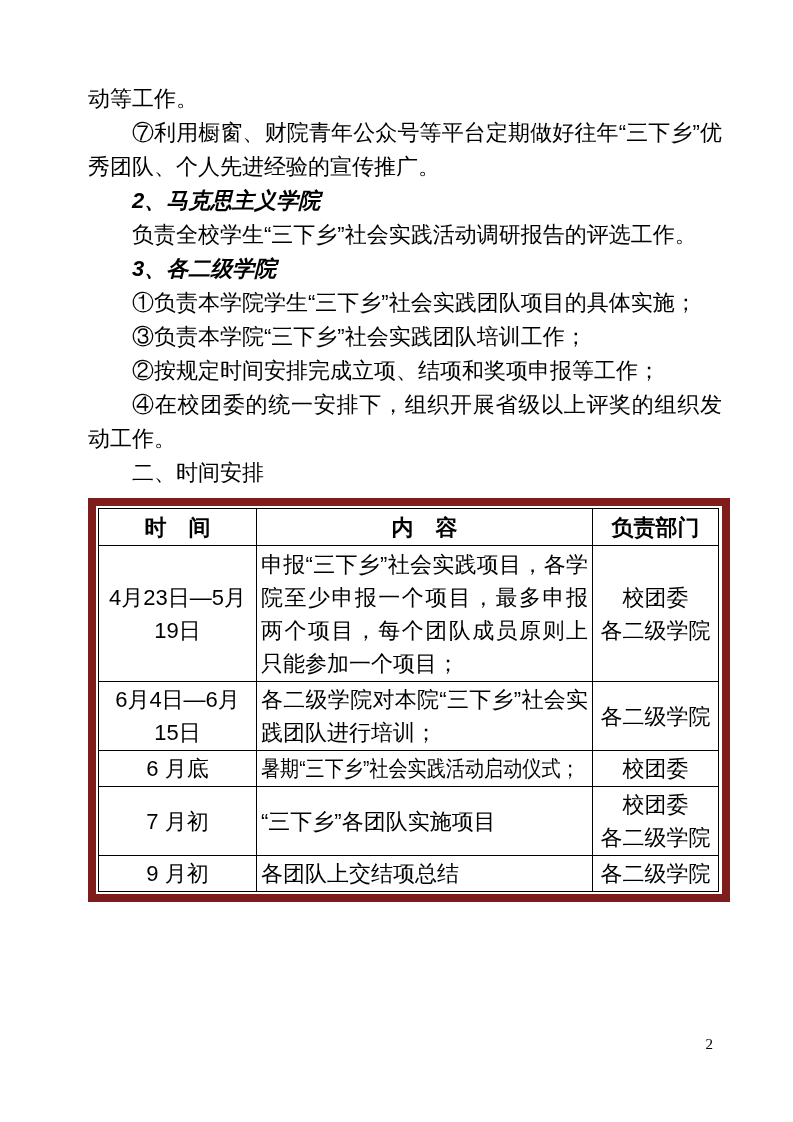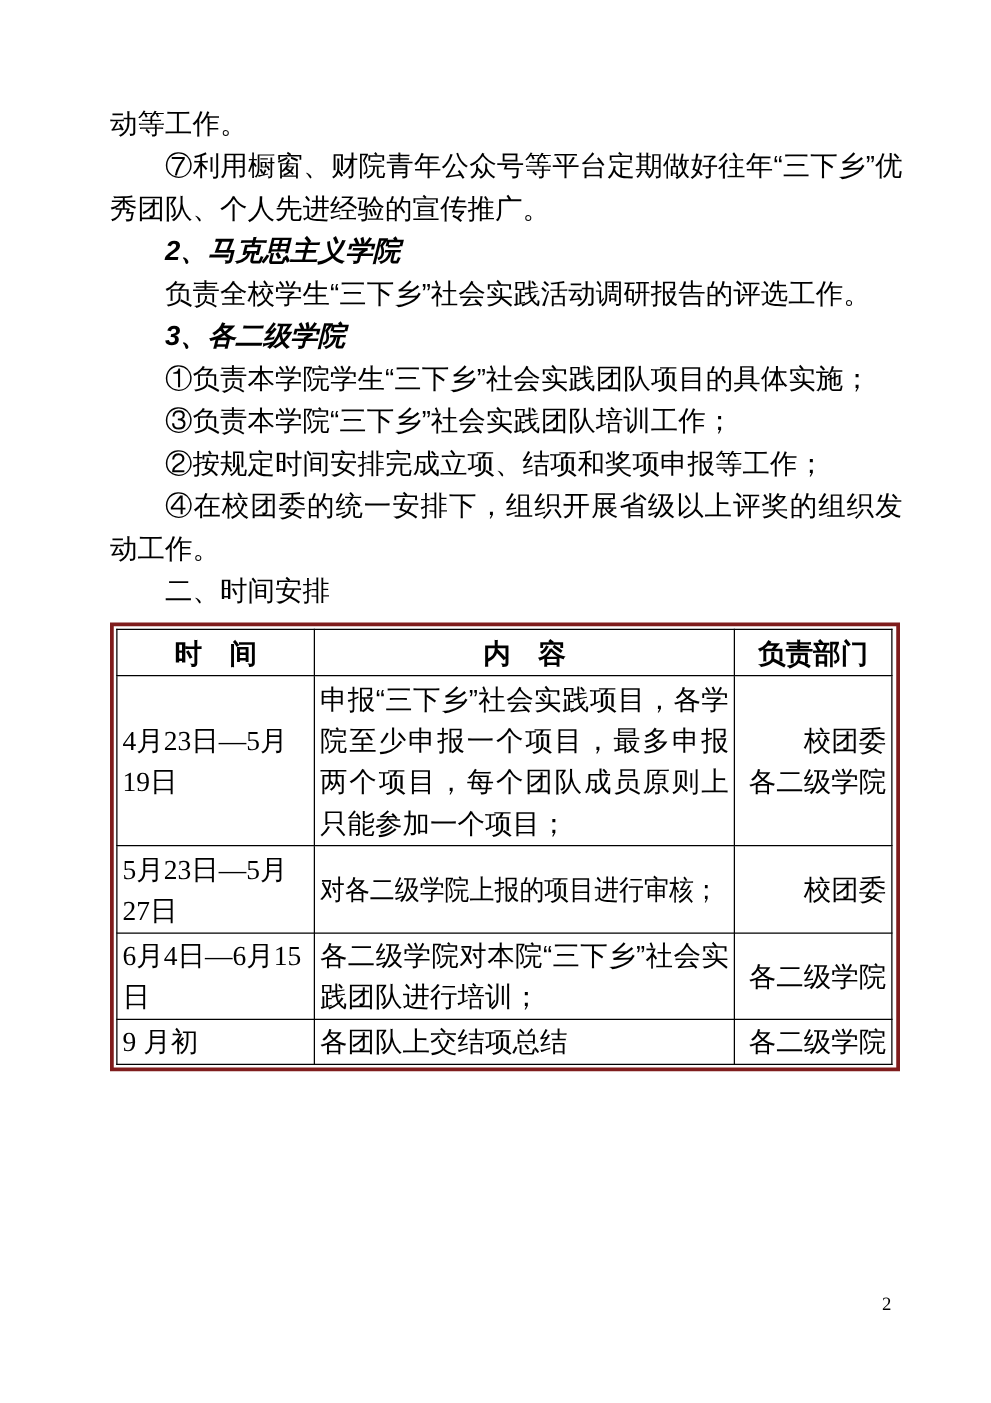--- a/index.html
+++ b/index.html
@@ -24,21 +24,21 @@
     line-height: 34px;
     text-align: justify;
     text-justify: inter-ideograph;
     letter-spacing: 0px;
   }
   .para.indent { text-indent: 2em; }
   .para.bold { font-weight: bold; font-style: italic; }
 
   .table-outer {
     margin-top: 8px;
-    border: 3px solid #7f1d1d;
+    border: 8px solid #7f1d1d;
     padding: 2px;
     width: 622px; 
   }
   table.schedule {
     border-collapse: collapse;
     table-layout: fixed;
     width: 620px;
   }
   table.schedule col.c-time { width: 158px; }
   table.schedule col.c-content { width: 336px; }
@@ -50,31 +50,30 @@
     line-height: 33px;
     padding: 1px 4px;
     overflow: hidden;
   }
   table.schedule th {
     font-weight: bold;
     text-align: center;
     height: 34px;
   }
   td.time {
-    text-align: left;
+    text-align: center;
     font-size: 20px;
-    font-family: Liberation Serif, serif;
   }
   td.contentcell {
     text-align: justify;
     text-justify: inter-ideograph;
     padding: 1px 8px;
   }
   td.dept {
-    text-align: right;
+    text-align: center;
     white-space: pre-line;
   }
   tr.r1 { height: 136px; }
   tr.r2 { height: 70px; }
   tr.r3 { height: 68px; }
   tr.r4 { height: 34px; }
   tr.r5 { height: 62px; }
   tr.r6 { height: 33px; }
   tr.r7 { height: 66px; }
 
@@ -118,29 +117,35 @@
             <th>负责部门</th>
           </tr>
         </thead>
         <tbody>
           <tr class="r1">
             <td class="time">4月23日—5月19日</td>
             <td class="contentcell">申报“三下乡”社会实践项目，各学院至少申报一个项目，最多申报两个项目，每个团队成员原则上只能参加一个项目；</td>
             <td class="dept">校团委
 各二级学院</td>
           </tr>
-          <tr class="r2">
-            <td class="time">5月23日—5月27日</td>
-            <td class="contentcell"><span style="display: inline-block; white-space: nowrap; transform-origin: 0px 50%; transform: scaleX(0.90625);">对各二级学院上报的项目进行审核；</span></td>
-            <td class="dept">校团委</td>
-          </tr>
           <tr class="r3">
             <td class="time">6月4日—6月15日</td>
             <td class="contentcell">各二级学院对本院“三下乡”社会实践团队进行培训；</td>
             <td class="dept">各二级学院</td>
+          </tr>
+          <tr class="r4">
+            <td class="time">6 月底</td>
+            <td class="contentcell"><span style="display: inline-block; white-space: nowrap; transform-origin: 0px 50%; transform: scaleX(0.86921);">暑期“三下乡”社会实践活动启动仪式；</span></td>
+            <td class="dept">校团委</td>
+          </tr>
+          <tr class="r5">
+            <td class="time">7 月初</td>
+            <td class="contentcell">“三下乡”各团队实施项目</td>
+            <td class="dept">校团委
+各二级学院</td>
           </tr>
           <tr class="r6">
             <td class="time">9 月初</td>
             <td class="contentcell">各团队上交结项总结</td>
             <td class="dept">各二级学院</td>
           </tr>
         </tbody>
       </table>
     </div>
   </div>

